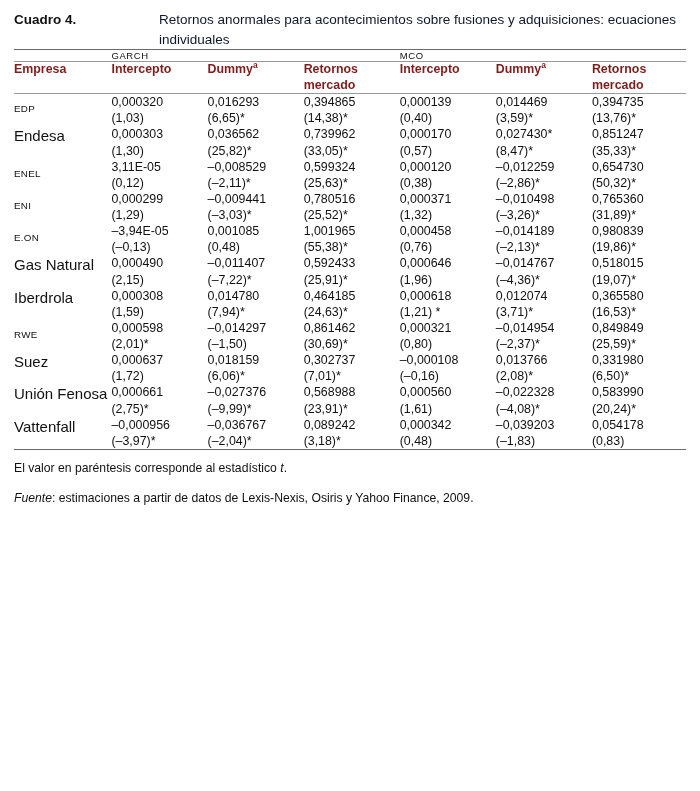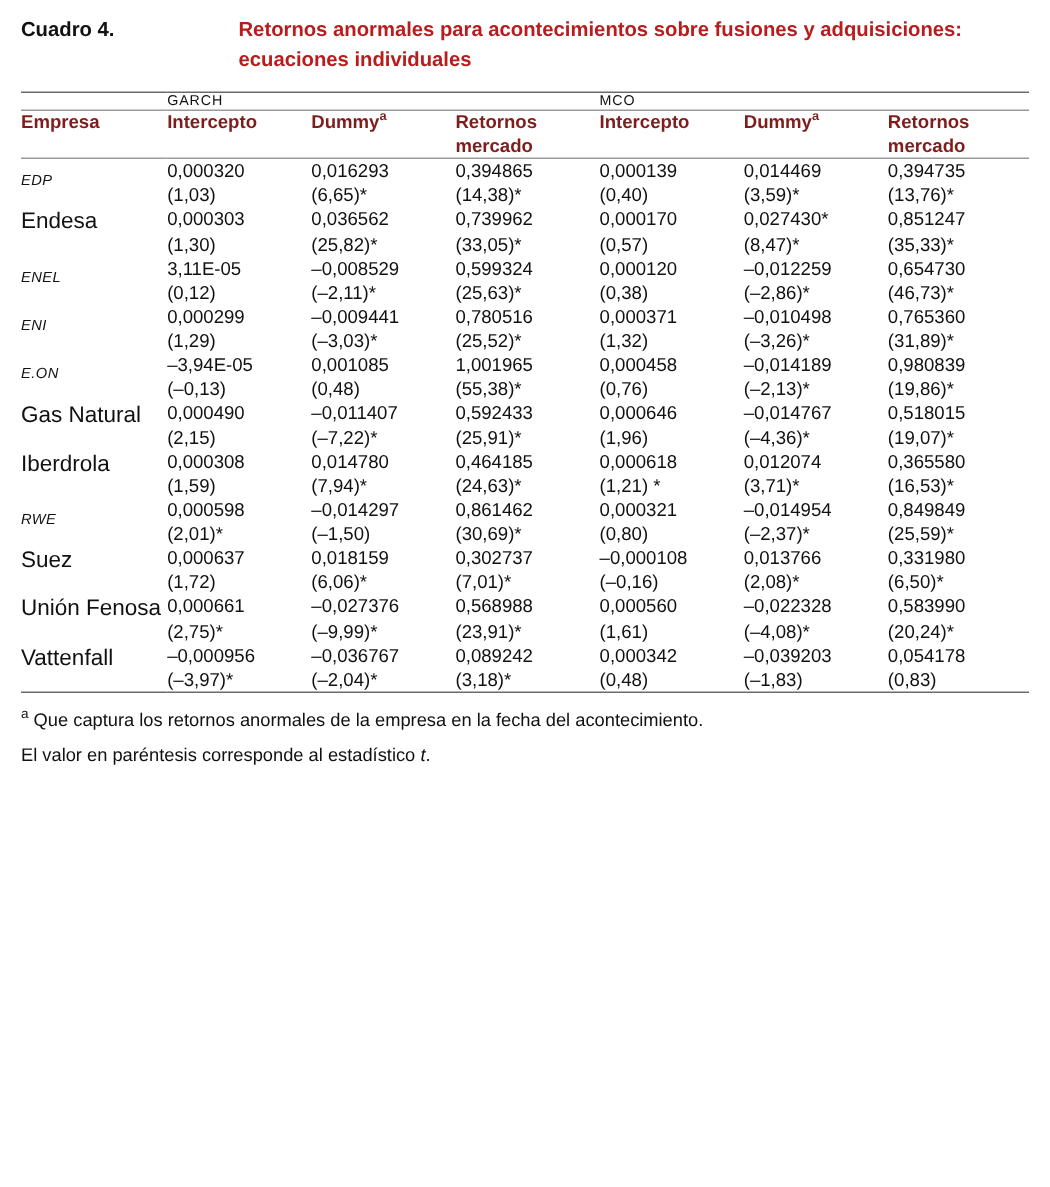--- a/index.html
+++ b/index.html
@@ -31,29 +31,28 @@
     flex: 0 0 145px;
     font-size: 13.5px;
     font-weight: bold;
     line-height: 1.45;
     color: #111;
   }
   .caption-text {
     flex: 1 1 auto;
     font-size: 13.5px;
     line-height: 1.45;
-    color: #b91c1c;
+    color: #0f172a;
     padding-right: 4px;
-    font-weight: bold;
   }
   
   table.tbl {
     width: 100%;
     border-collapse: collapse;
-    margin-top: 12px;
+    margin-top: 0;
     table-layout: fixed;
   }
   table.tbl td, table.tbl th {
     padding: 0;
     vertical-align: top;
     text-align: left;
   }
   .rule-top td { border-top: 1.6px solid #6b6b6b; height: 0; font-size: 0; line-height: 0; }
   .rule-thin td { border-top: 0.9px solid #9a9a9a; height: 0; font-size: 0; line-height: 0; }
   .rule-bottom td { border-top: 1.6px solid #6b6b6b; height: 0; font-size: 0; line-height: 0; }
@@ -85,21 +84,20 @@
     padding: 7px 0 6px 0;
     color: #111;
   }
   .data-row td.firm {
     font-size: 15px;
   }
   .data-row td.firm.small {
     font-size: 9.8px;
     letter-spacing: 0.3px;
     padding-top: 9px;
-    font-style: italic;
   }
   .cellv {
     display: block;
   }
   sup.a {
     font-size: 8.5px;
     vertical-align: super;
     line-height: 0;
   }
   
@@ -207,21 +205,21 @@
         <td><span class="cellv">0,851247</span><span class="v2">(35,33)*</span></td>
       </tr>
 
       <tr class="data-row">
         <td class="firm small">ENEL</td>
         <td><span class="cellv">3,11E-05</span><span class="v2">(0,12)</span></td>
         <td><span class="cellv">–0,008529</span><span class="v2">(–2,11)*</span></td>
         <td><span class="cellv">0,599324</span><span class="v2">(25,63)*</span></td>
         <td><span class="cellv">0,000120</span><span class="v2">(0,38)</span></td>
         <td><span class="cellv">–0,012259</span><span class="v2">(–2,86)*</span></td>
-        <td><span class="cellv">0,654730</span><span class="v2">(46,73)*</span></td>
+        <td><span class="cellv">0,654730</span><span class="v2">(50,32)*</span></td>
       </tr>
 
       <tr class="data-row">
         <td class="firm small">ENI</td>
         <td><span class="cellv">0,000299</span><span class="v2">(1,29)</span></td>
         <td><span class="cellv">–0,009441</span><span class="v2">(–3,03)*</span></td>
         <td><span class="cellv">0,780516</span><span class="v2">(25,52)*</span></td>
         <td><span class="cellv">0,000371</span><span class="v2">(1,32)</span></td>
         <td><span class="cellv">–0,010498</span><span class="v2">(–3,26)*</span></td>
         <td><span class="cellv">0,765360</span><span class="v2">(31,89)*</span></td>
@@ -297,17 +295,17 @@
         <td><span class="cellv">0,054178</span><span class="v2">(0,83)</span></td>
       </tr>
 
       <tr class="rule-bottom">
           <td colspan="7"></td>
         </tr>
     </tbody>
   </table>
 
   <div class="notes">
-    <p><span class="sym">a</span><span> Que captura los retornos anormales de la empresa en la fecha del acontecimiento.</span></p>
     <p><span>El valor en paréntesis corresponde al estadístico </span><span class="it">t</span><span>.</span></p>
+    <p class="src"><span class="it">Fuente</span><span>: estimaciones a partir de datos de Lexis-Nexis, Osiris y Yahoo Finance, 2009.</span></p>
   </div>
 
 </div>
 
 </body></html>

